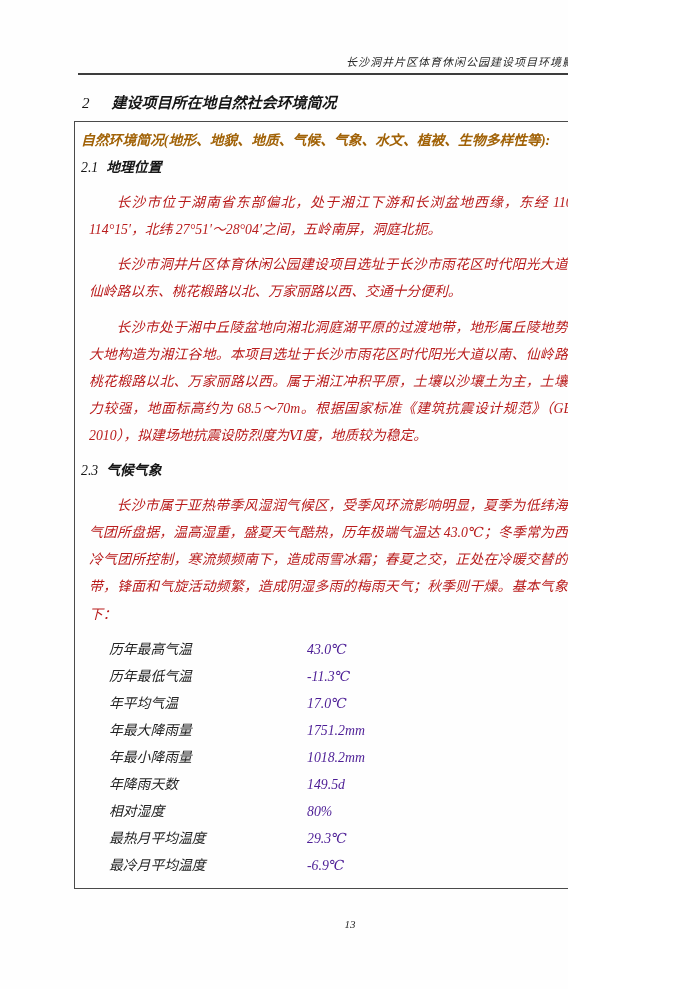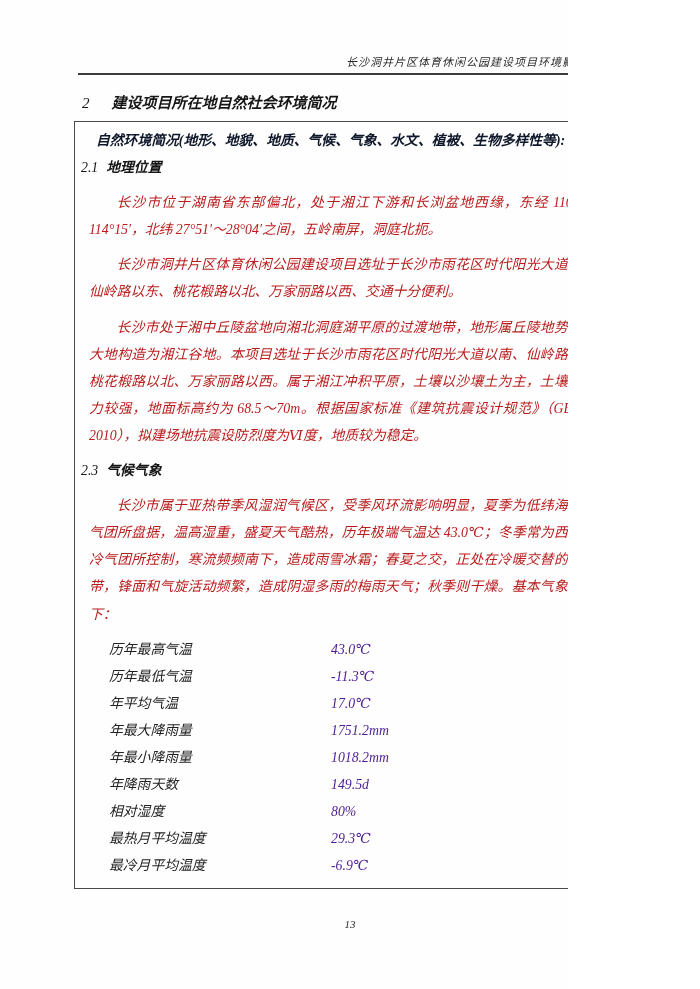--- a/index.html
+++ b/index.html
@@ -53,38 +53,37 @@
     height: 768px;
     box-sizing: border-box;
     border: 1px solid #4a4a4a;
     padding: 5px 7px 0 6px;
     font-size: 13.8px;
     line-height: 27.1px;
     overflow: hidden;
   }
   .panel-title {
     font-weight: bold;
-    color: #0f172a;
-    margin-left: 15px;
+    color: #a16207;
   }
   .sec-head { color: #161616; }
   .sec-head .s-num {
     font-weight: normal;
     margin-right: 8px;
   }
   .sec-head .s-lbl { font-weight: bold; }
   .para {
     margin: 8px;
     text-indent: 2em;
     text-align: justify;
     color: #b91c1c;
   }
   
   .climate { margin-left: 28px; }
-  .crow { display: flex; gap: 24px; }
+  .crow { display: flex; }
   .clabel {
     width: 198px;
     flex: 0 0 198px;
     color: #222222;
   }
   .cvalue { color: #4c1d95; }
   
   .doc-footer {
     position: absolute;
     top: 918px;

